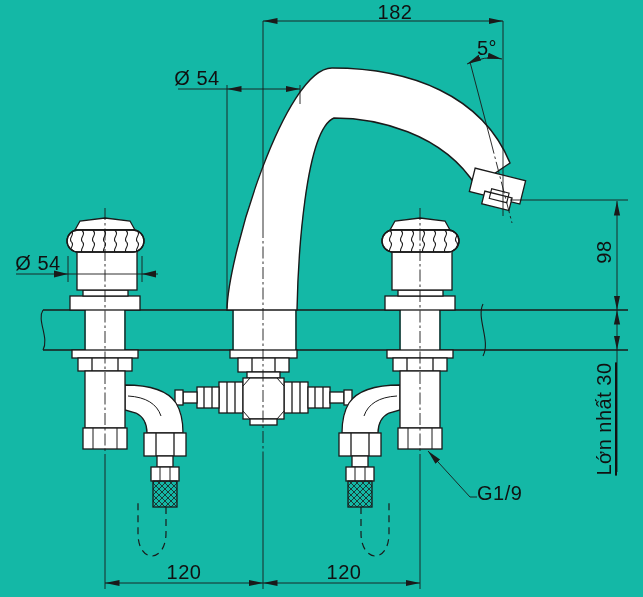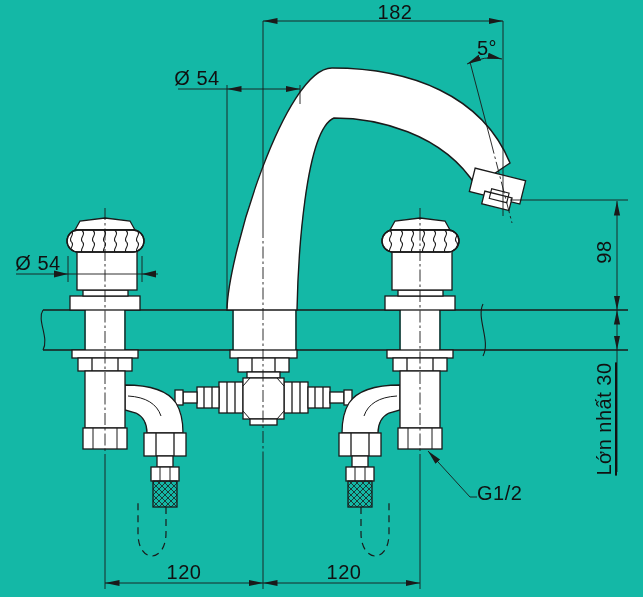--- a/index.html
+++ b/index.html
@@ -176,19 +176,19 @@
 <div class="dimlabel ctr" style="left:487px;top:38px;">5°</div>
 
 <div class="dimlabel ctr" style="left:197px;top:68px;">Ø 54</div>
 
 <div class="dimlabel ctr" style="left:38px;top:253px;">Ø 54</div>
 
 <div class="dimlabel rot" style="left:604px;top:252px;">98</div>
 
 <div class="dimlabel rot-underline" style="left:604px;top:419px;">Lớn nhất 30</div>
 
-<div class="dimlabel" style="left:477px;top:483px;">G1/2</div>
+<div class="dimlabel" style="left:477px;top:483px;">G1/9</div>
 
 <div class="dimlabel ctr" style="left:184px;top:562px;">120</div>
 
 <div class="dimlabel ctr" style="left:344px;top:562px;">120</div>
 
 </div>
 
 </body></html>

